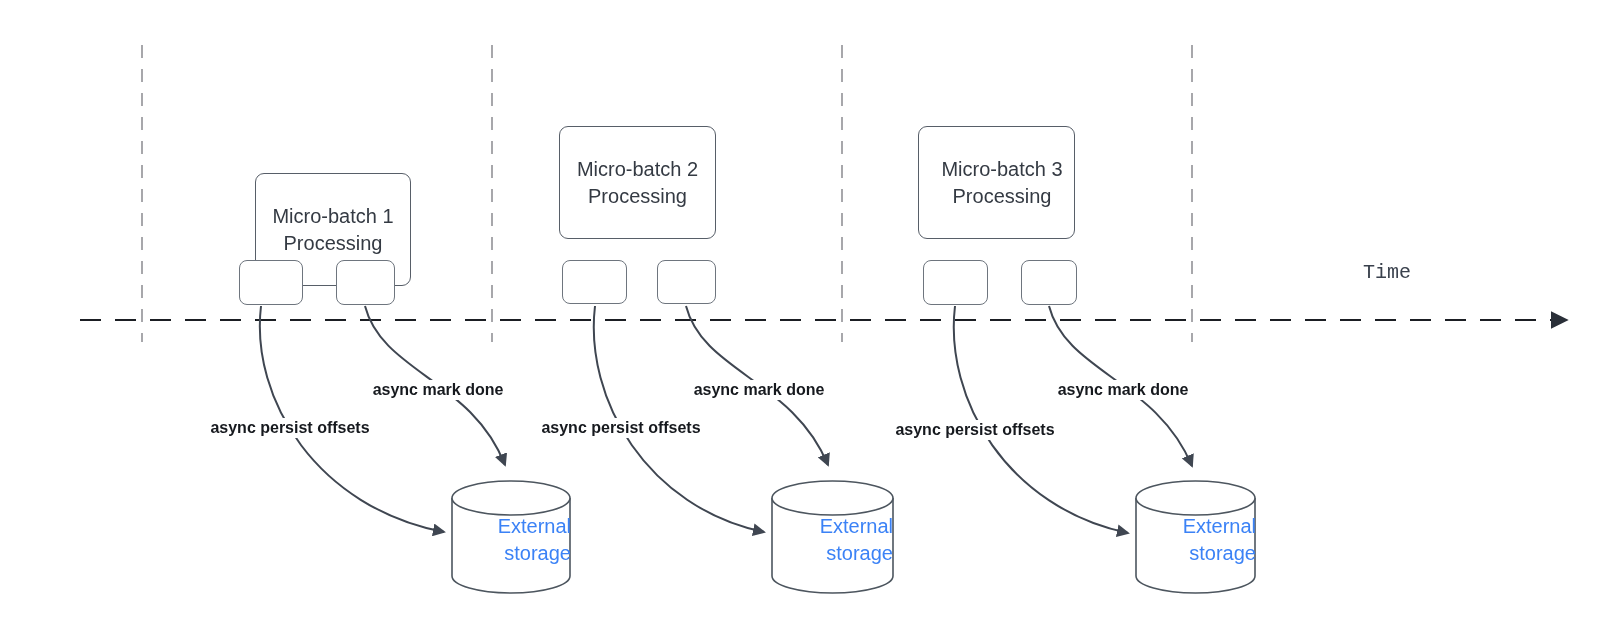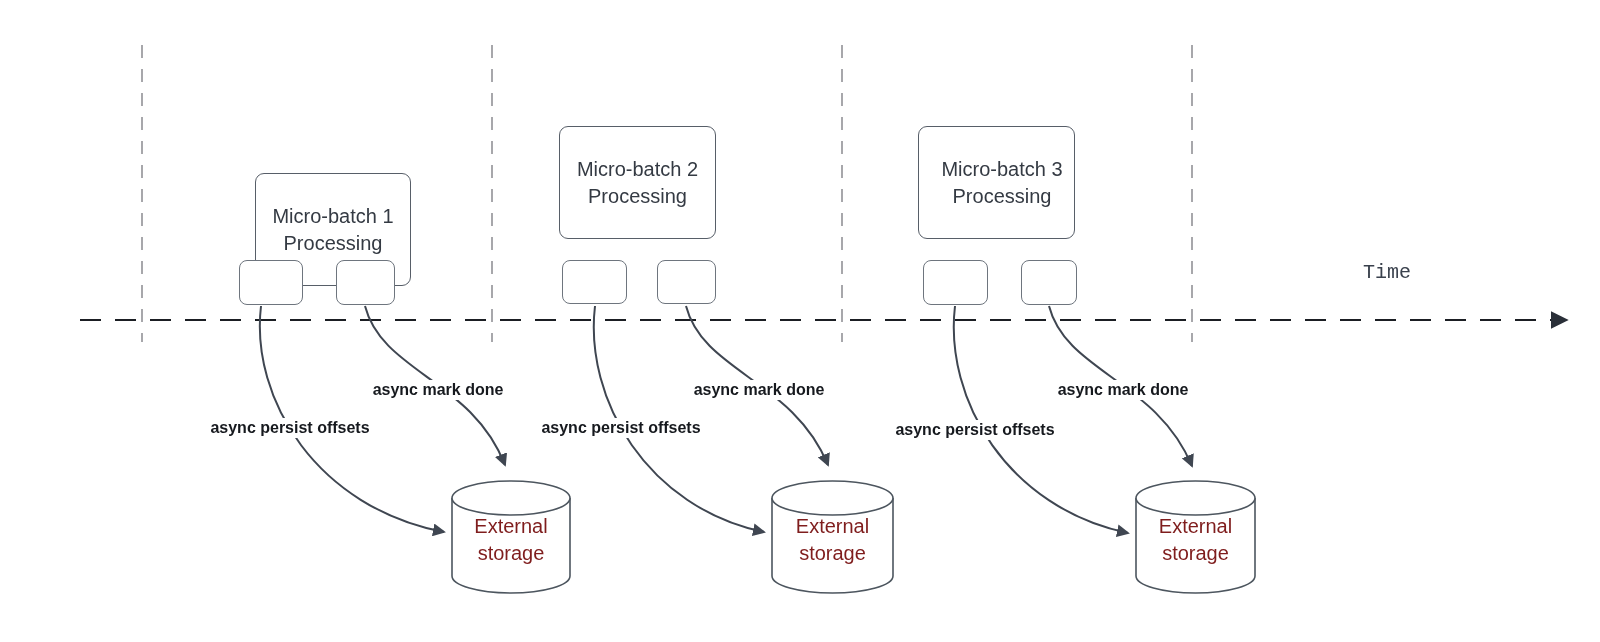--- a/index.html
+++ b/index.html
@@ -38,24 +38,24 @@
   }
   .mini-box {
     border: 1.6px solid #6e757e;
     border-radius: 8px;
     background: #ffffff;
   }
   .storage-label {
     display: flex;
     align-items: center;
     justify-content: center;
-    text-align: center;
+    text-align: right;
     font-size: 20px;
     line-height: 27px;
-    color: #7f1d1d;
+    color: #3b82f6;
   }
   .arrow-label {
     transform: translate(-50%, -50%);
     background: #ffffff;
     padding: 1px 4px;
     font-size: 16px;
     font-weight: bold;
     color: #16191e;
     white-space: nowrap;
     text-align: center;

